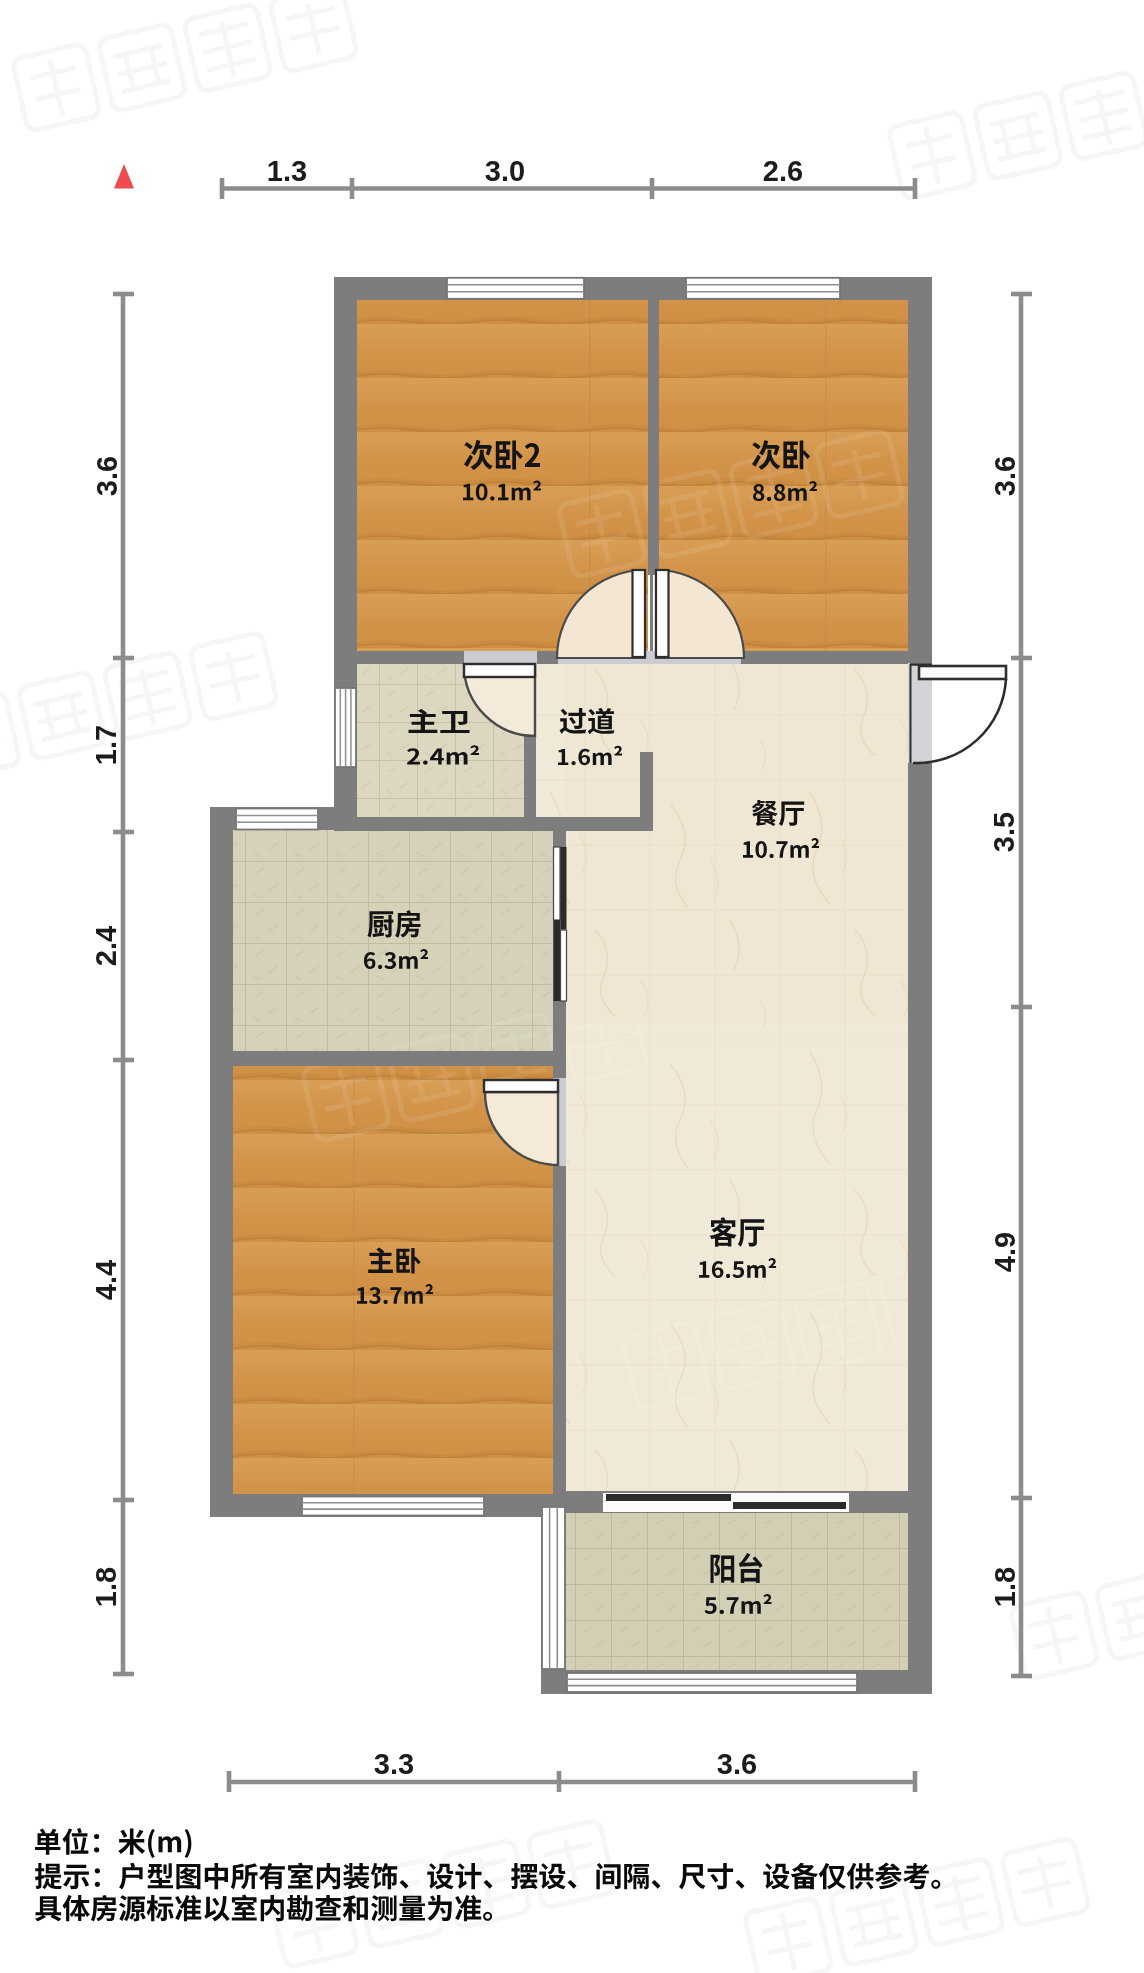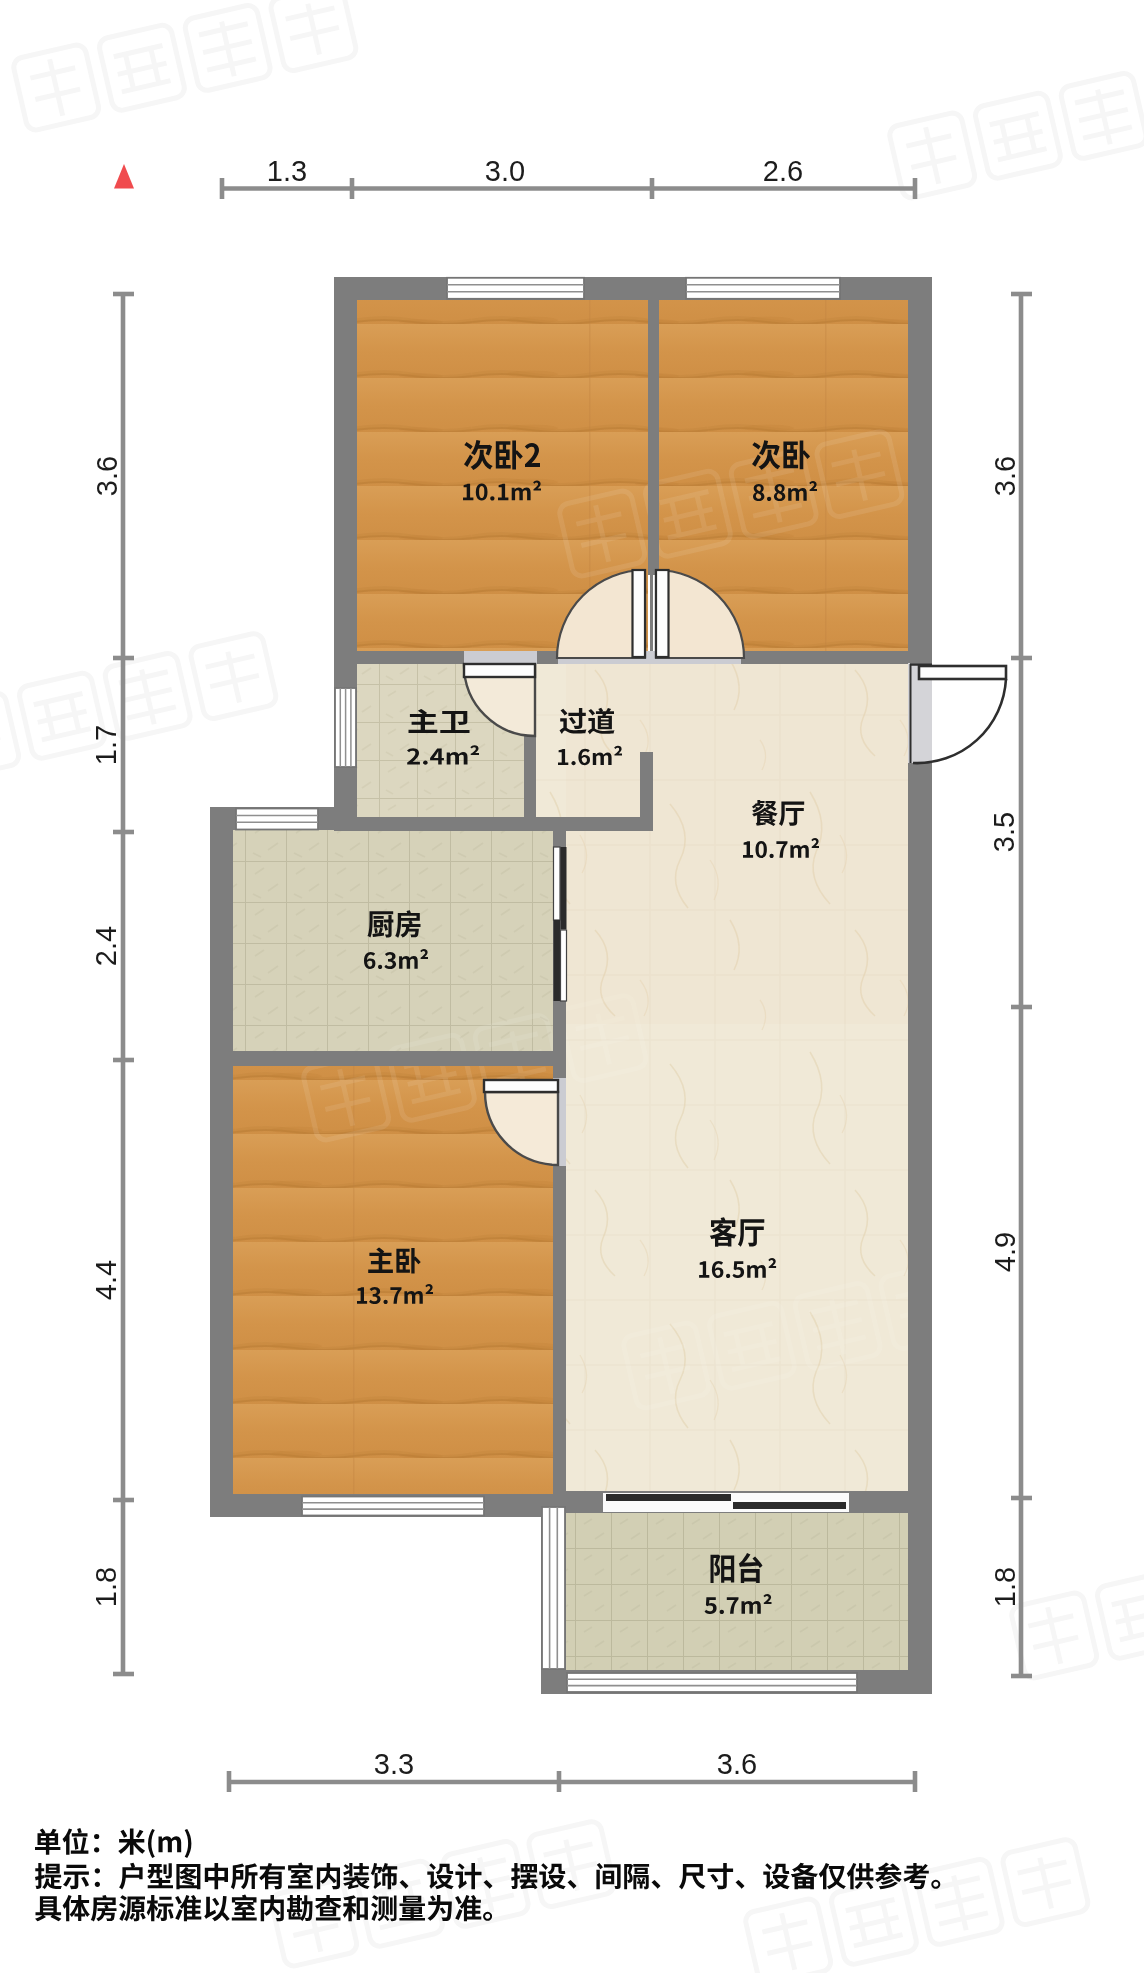--- a/index.html
+++ b/index.html
@@ -1,17 +1,17 @@
 <!DOCTYPE html>
 <html><head>
 <meta charset="utf-8">
 <style>
 html,body{margin:0;padding:0;background:#fff;}
 #page{position:relative;width:1144px;height:1973px;background:#fff;overflow:hidden;
- font-family:"Liberation Sans", sans-serif;}
+ font-family:"Liberation Sans", sans-serif;font-weight:bold;}
 svg{display:block}
 .dim{font-family:"Liberation Sans",sans-serif;font-size:29px;fill:#1c1c1c;}
 </style>
 </head>
 <body>
 <div id="page">
 <svg width="1144" height="1973" viewBox="0 0 1144 1973">
 <defs>
 
 <linearGradient id="wg" x1="0" y1="0" x2="0" y2="1">

